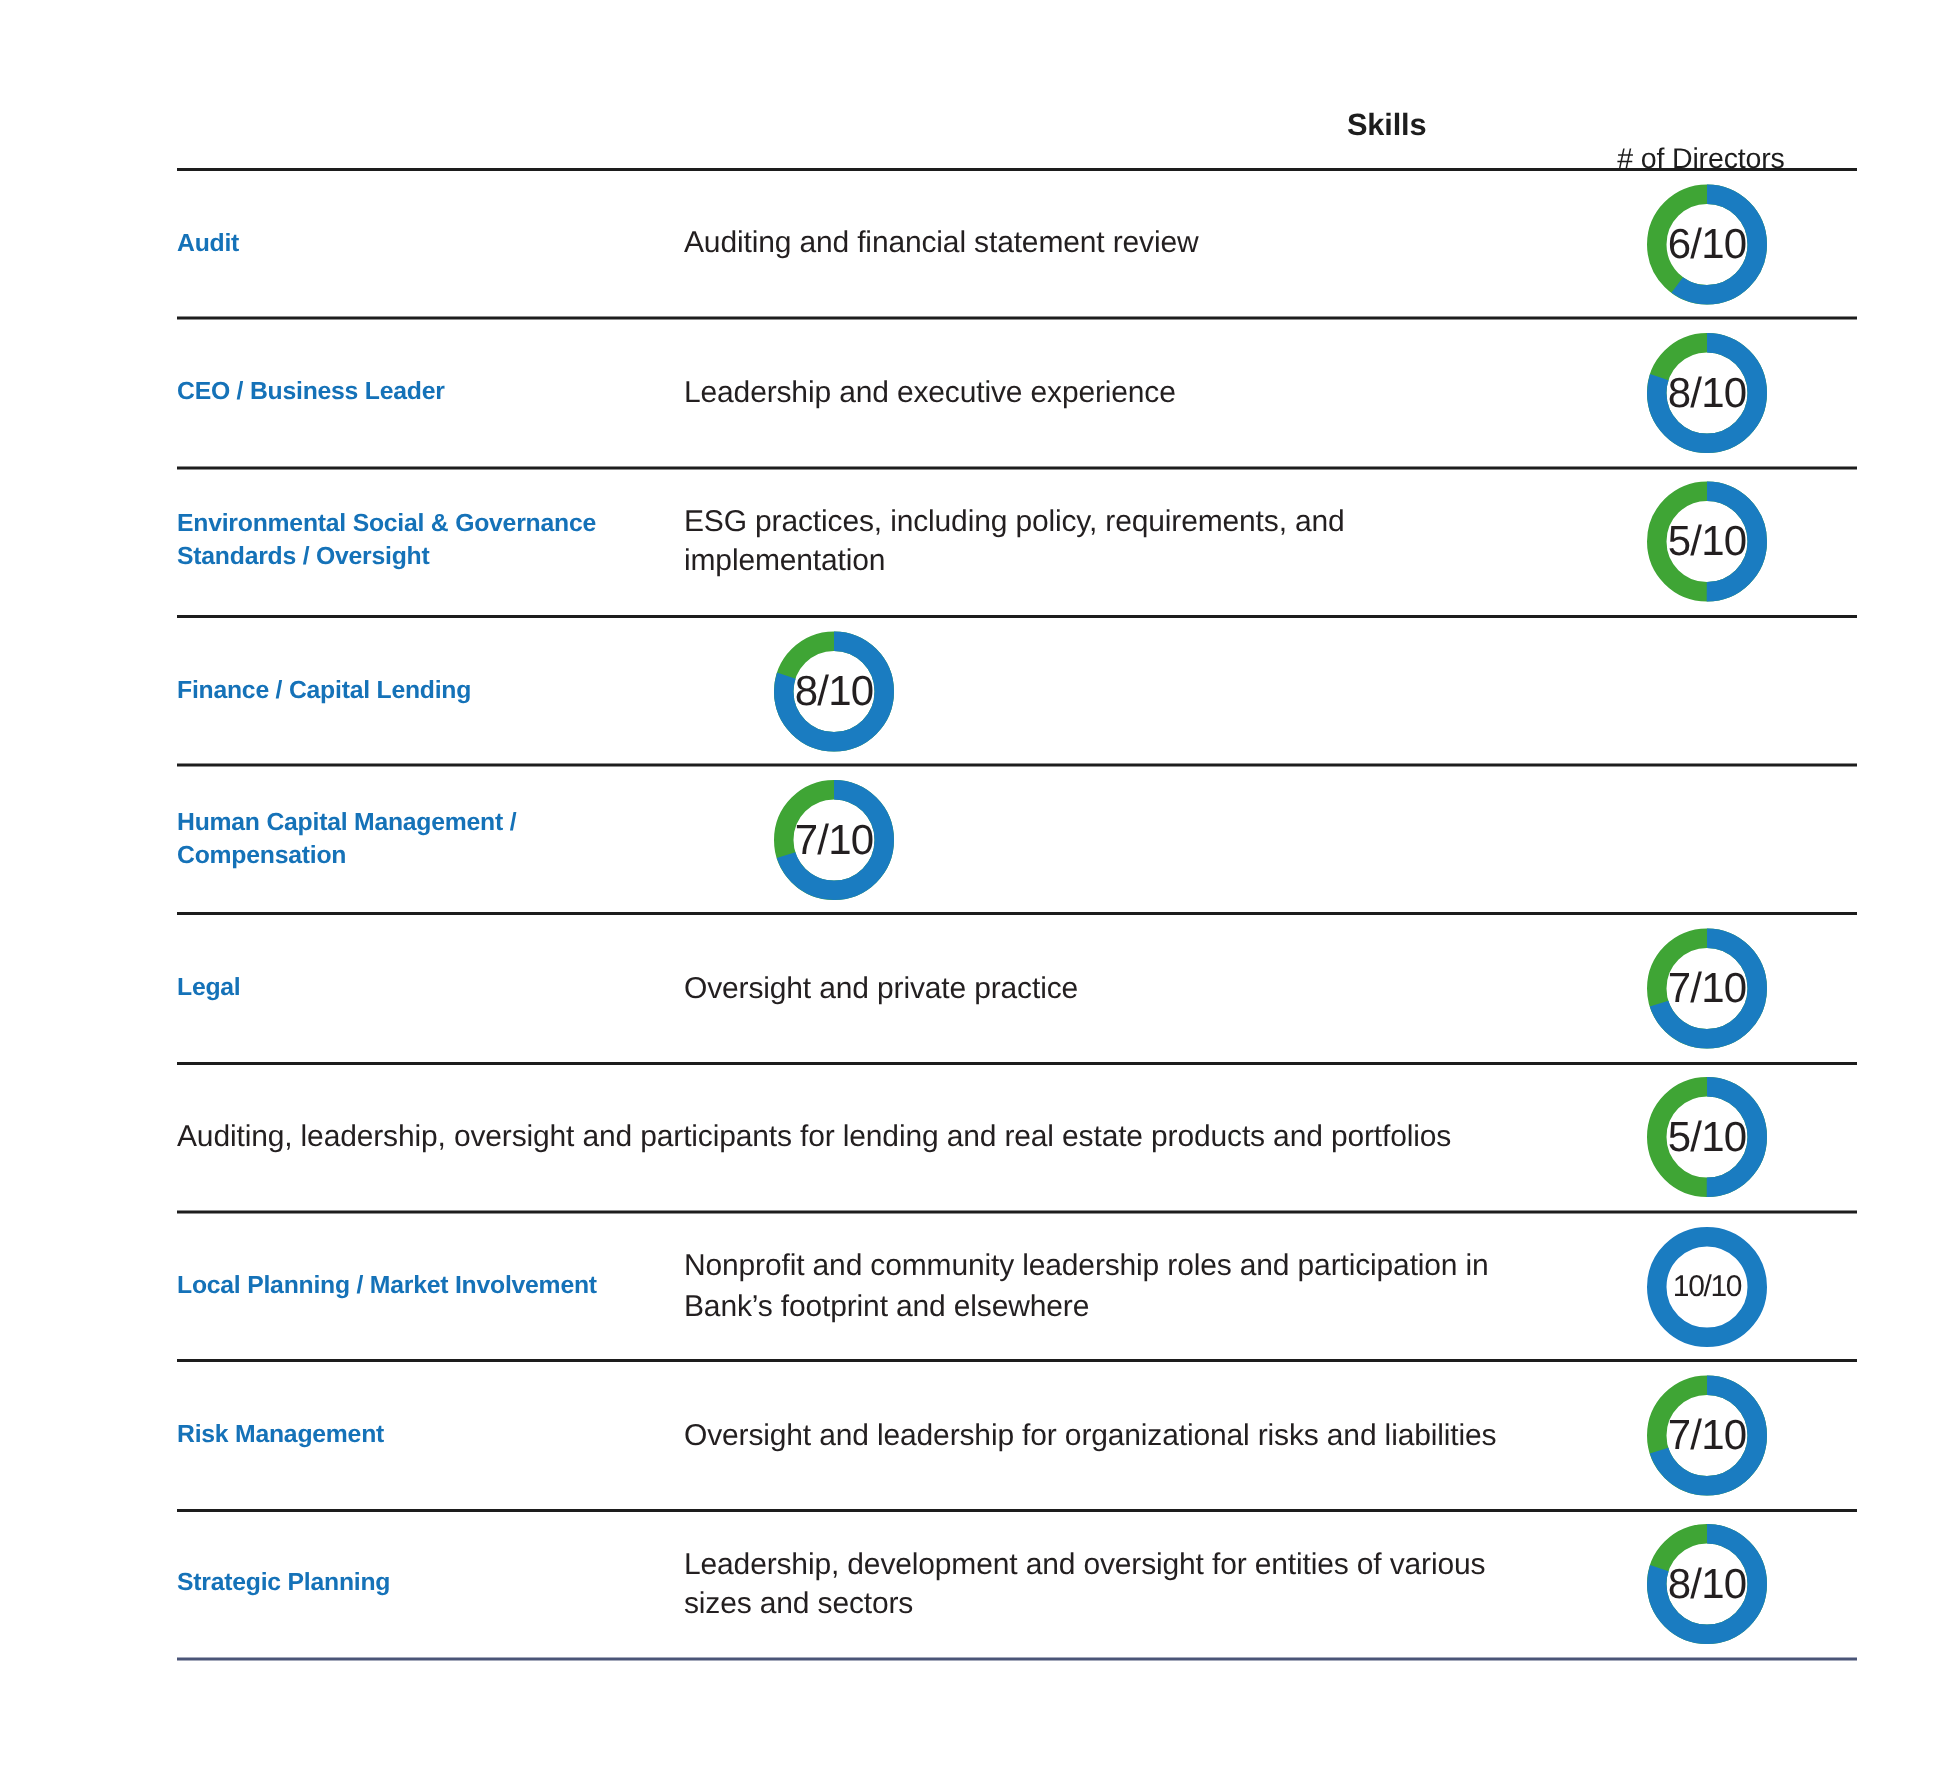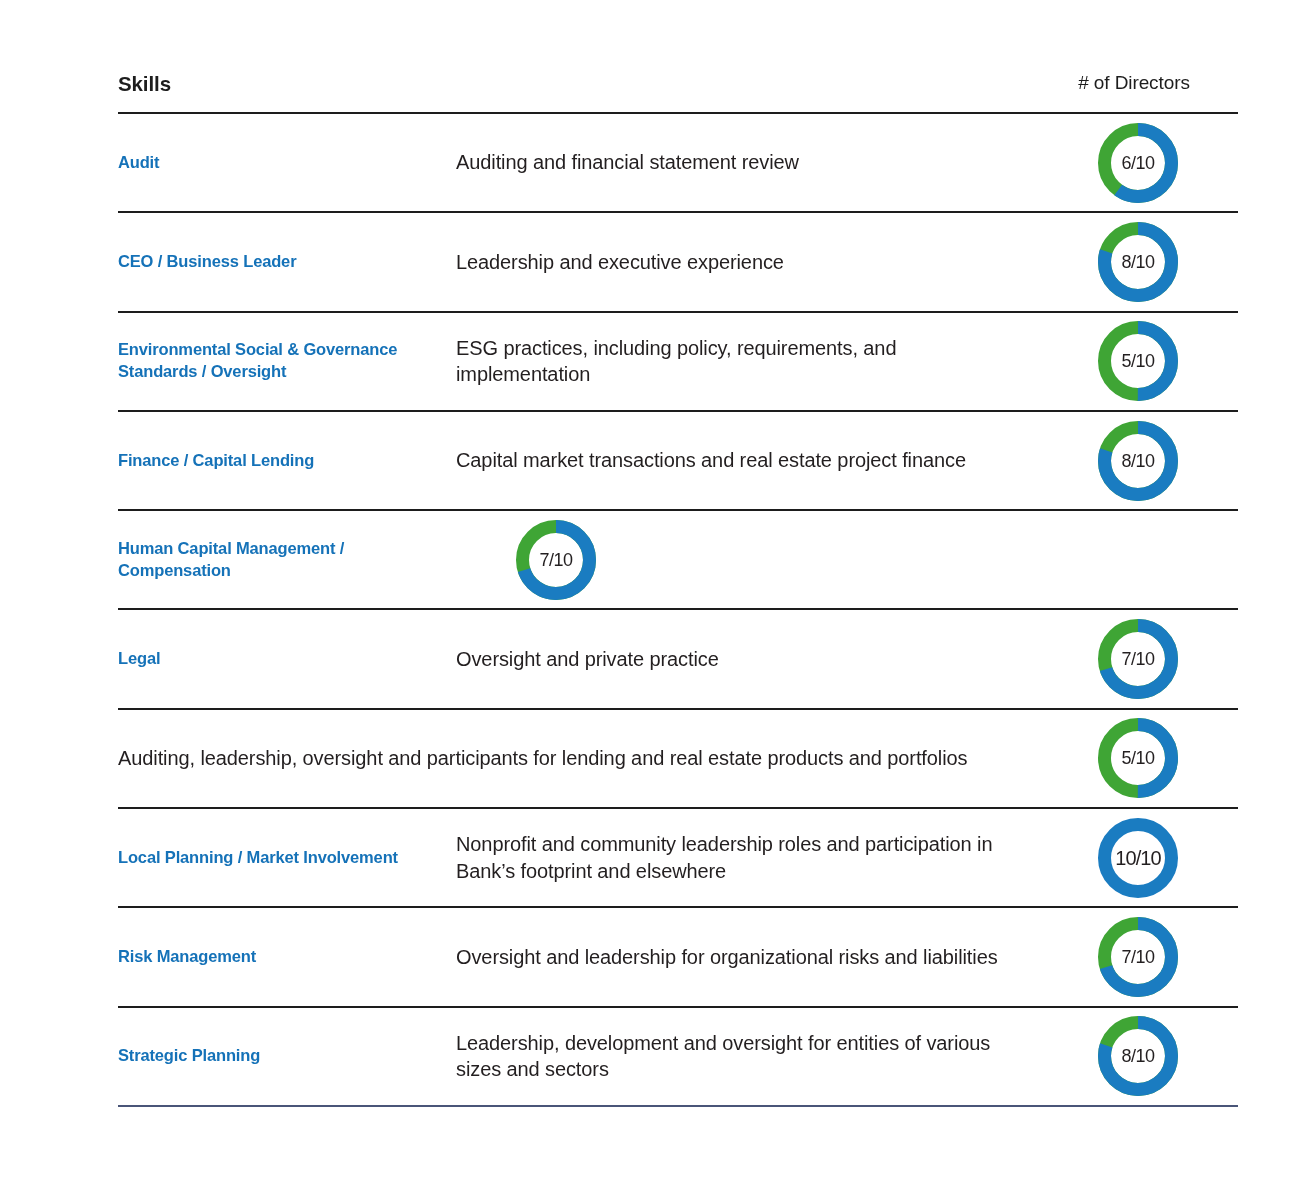--- a/index.html
+++ b/index.html
@@ -23,23 +23,25 @@
   .table {
     position: absolute;
     left: 118px;
     top: 72px;
     width: 1120px;
   }
 
   
   .thead {
     display: flex;
+    align-items: flex-end;
     height: 38px;
     border-bottom: 2.5px solid #1d1d1d;
     padding-bottom: 2px;
+    flex-direction: column;
   }
   .th-skills {
     width: 340px;
     font-size: 20.5px;
     font-weight: bold;
     color: #1d1d1d;
     letter-spacing: -0.1px;
   }
   .th-spacer { flex: 1 1 auto; }
   .th-directors {
@@ -103,21 +105,21 @@
   }
   .donut-label {
     position: absolute;
     left: 0;
     top: 0;
     width: 90px;
     height: 90px;
     display: flex;
     align-items: center;
     justify-content: center;
-    font-size: 18px;
+    font-size: 28px;
     color: #231f20;
     letter-spacing: -0.5px;
     line-height: 1;
   }
   .donut-label.small {
     font-size: 20px;
     letter-spacing: -0.9px;
   }
 </style>
 </head>
@@ -167,21 +169,20 @@
               <svg viewBox="0 0 90 90">
                 <circle cx="45" cy="45" r="33.5" fill="none" stroke="#3fa535" stroke-width="13"></circle>
                 <circle cx="45" cy="45" r="33.5" fill="none" stroke="#1a7cc1" stroke-width="13" stroke-dasharray="105.243 105.243" transform="rotate(-90 45 45)"></circle>
               </svg>
               <div class="donut-label">5/10</div>
             </div>
           </div>
         </div>
         <div class="row">
           <div class="c-skill">Finance / Capital Lending</div>
-          <div class="c-desc">Capital market transactions and real estate project finance</div>
           <div class="c-chart">
             <div class="donut">
               <svg viewBox="0 0 90 90">
                 <circle cx="45" cy="45" r="33.5" fill="none" stroke="#3fa535" stroke-width="13"></circle>
                 <circle cx="45" cy="45" r="33.5" fill="none" stroke="#1a7cc1" stroke-width="13" stroke-dasharray="168.389 42.097" transform="rotate(-90 45 45)"></circle>
               </svg>
               <div class="donut-label">8/10</div>
             </div>
           </div>
         </div>

